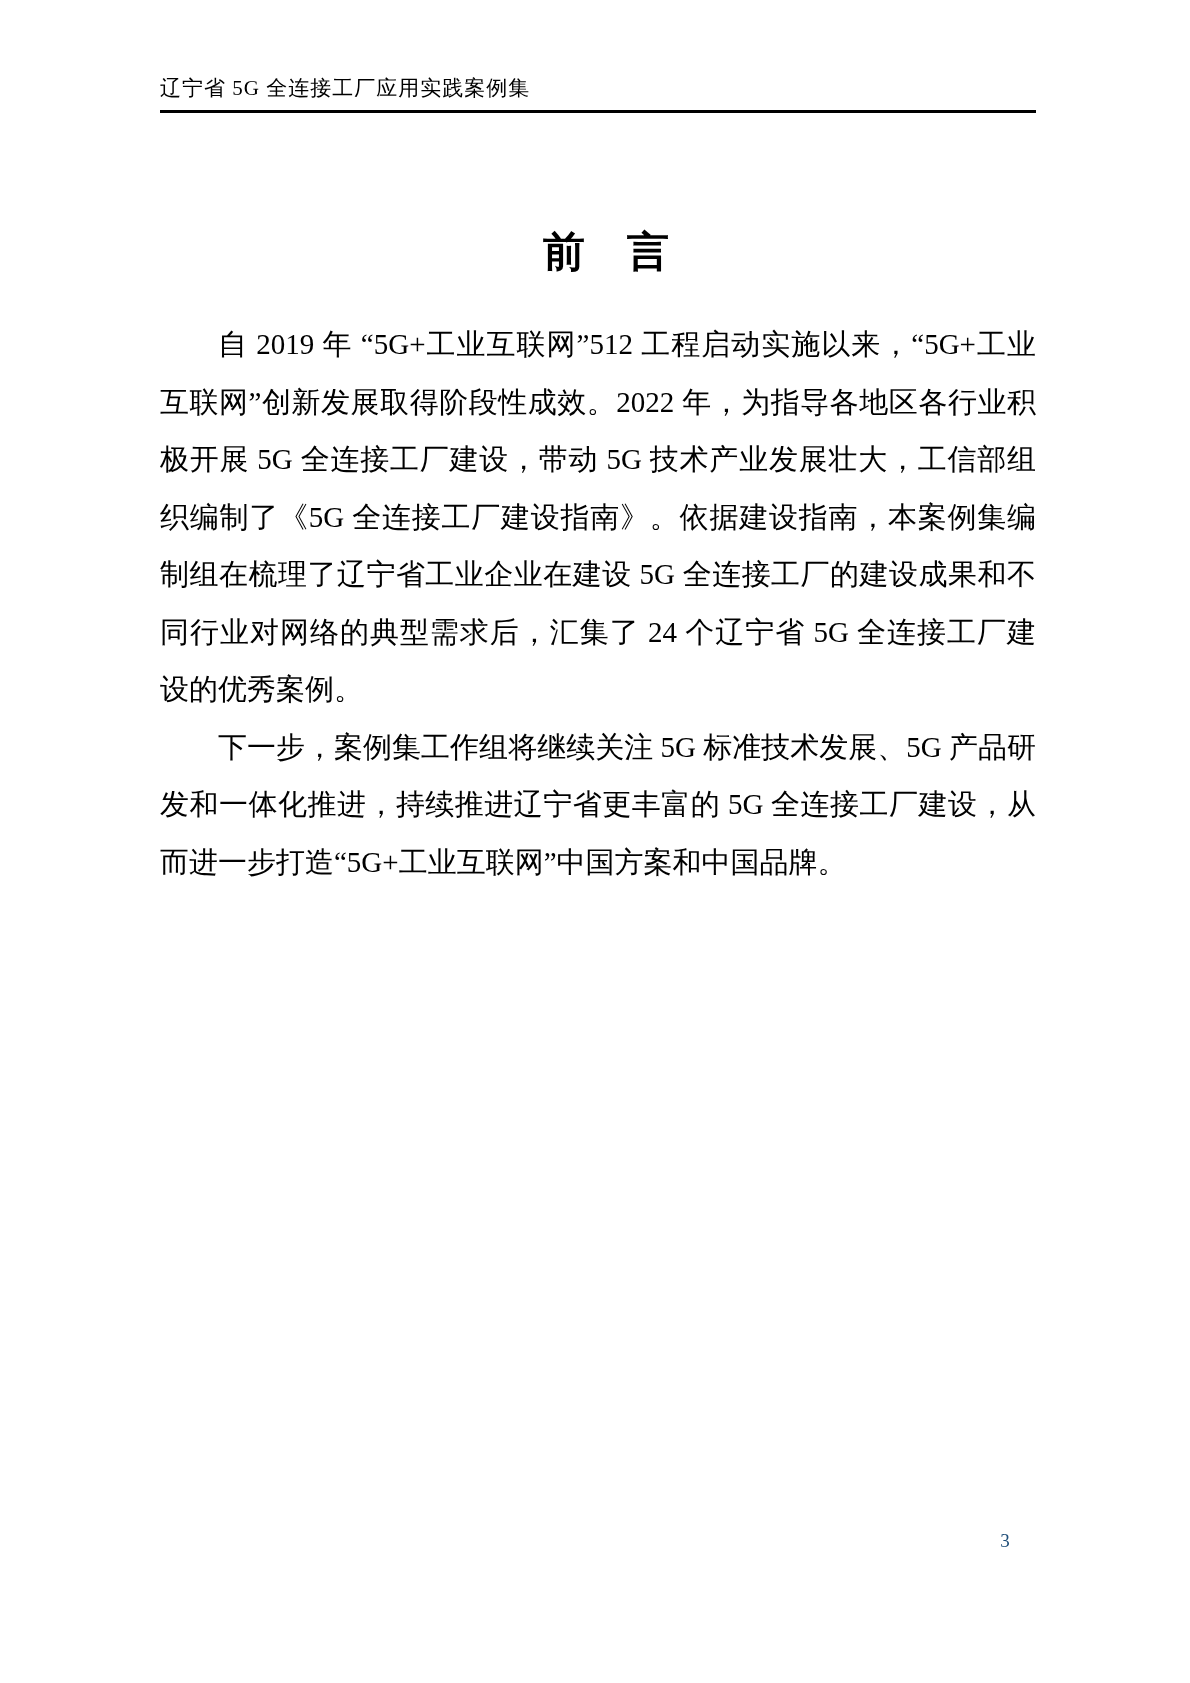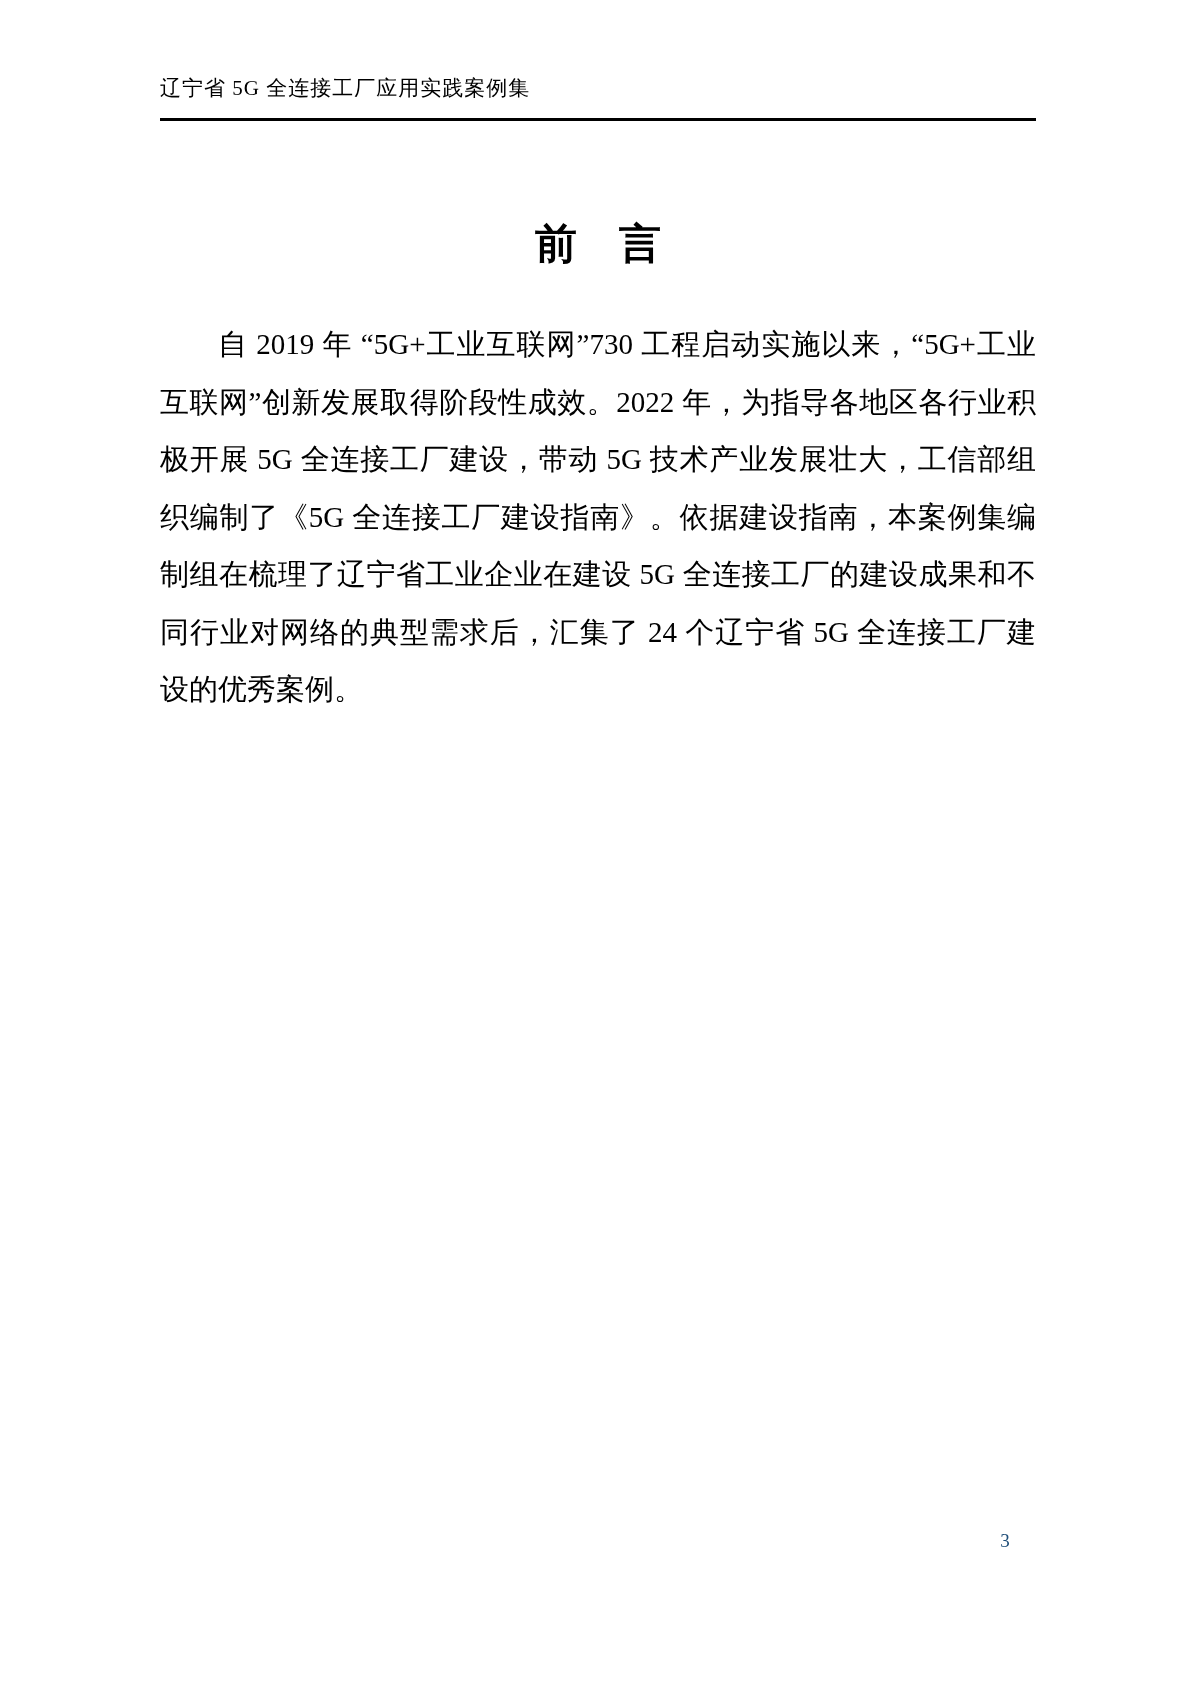--- a/index.html
+++ b/index.html
@@ -13,34 +13,34 @@
     height: 1683px;
     background: #ffffff;
     overflow: hidden;
     color: #000000;
   }
   .header {
     position: absolute;
     left: 160px;
     top: 74px;
     width: 876px;
-    padding-bottom: 16px;
+    padding-bottom: 8px;
     border-bottom: 3px solid #000000;
     font-family: "Liberation Serif", "DejaVu Serif", serif;
     font-size: 21px;
     letter-spacing: 1px;
     color: #000000;
     white-space: nowrap;
   }
   .doc-title {
     position: absolute;
     left: 160px;
     top: 216px;
     width: 876px;
-    margin: 0;
+    margin: 8px;
     text-align: center;
     font-family: "Liberation Sans", "DejaVu Sans", sans-serif;
     font-weight: bold;
     font-size: 42px;
     color: #000000;
   }
   .body-text {
     position: absolute;
     left: 160px;
     top: 316px;
@@ -72,18 +72,19 @@
 
 <div class="page">
 
   <div class="header">
     <span>辽宁省 5G 全连接工厂应用实践案例集</span>
   </div>
 
   <h1 class="doc-title">前　言</h1>
 
   <div class="body-text">
-    <p>自 2019 年 “5G+工业互联网”730 工程启动实施以来，“5G+工业互联网”创新发展取得阶段性成效。2022 年，为指导各地区各行业积极开展 5G 全连接工厂建设，带动 5G 技术产业发展壮大，工信部组织编制了《5G 全连接工厂建设指南》。依据建设指南，本案例集编制组在梳理了辽宁省工业企业在建设 5G 全连接工厂的建设成果和不同行业对网络的典型需求后，汇集了 24 个辽宁省 5G 全连接工厂建设的优秀案例。</p>
+    <p>自 2019 年 “5G+工业互联网”512 工程启动实施以来，“5G+工业互联网”创新发展取得阶段性成效。2022 年，为指导各地区各行业积极开展 5G 全连接工厂建设，带动 5G 技术产业发展壮大，工信部组织编制了《5G 全连接工厂建设指南》。依据建设指南，本案例集编制组在梳理了辽宁省工业企业在建设 5G 全连接工厂的建设成果和不同行业对网络的典型需求后，汇集了 24 个辽宁省 5G 全连接工厂建设的优秀案例。</p>
+    <p>下一步，案例集工作组将继续关注 5G 标准技术发展、5G 产品研发和一体化推进，持续推进辽宁省更丰富的 5G 全连接工厂建设，从而进一步打造“5G+工业互联网”中国方案和中国品牌。</p>
   </div>
 
   <div class="page-number">3</div>
 
 </div>
 
 </body></html>

